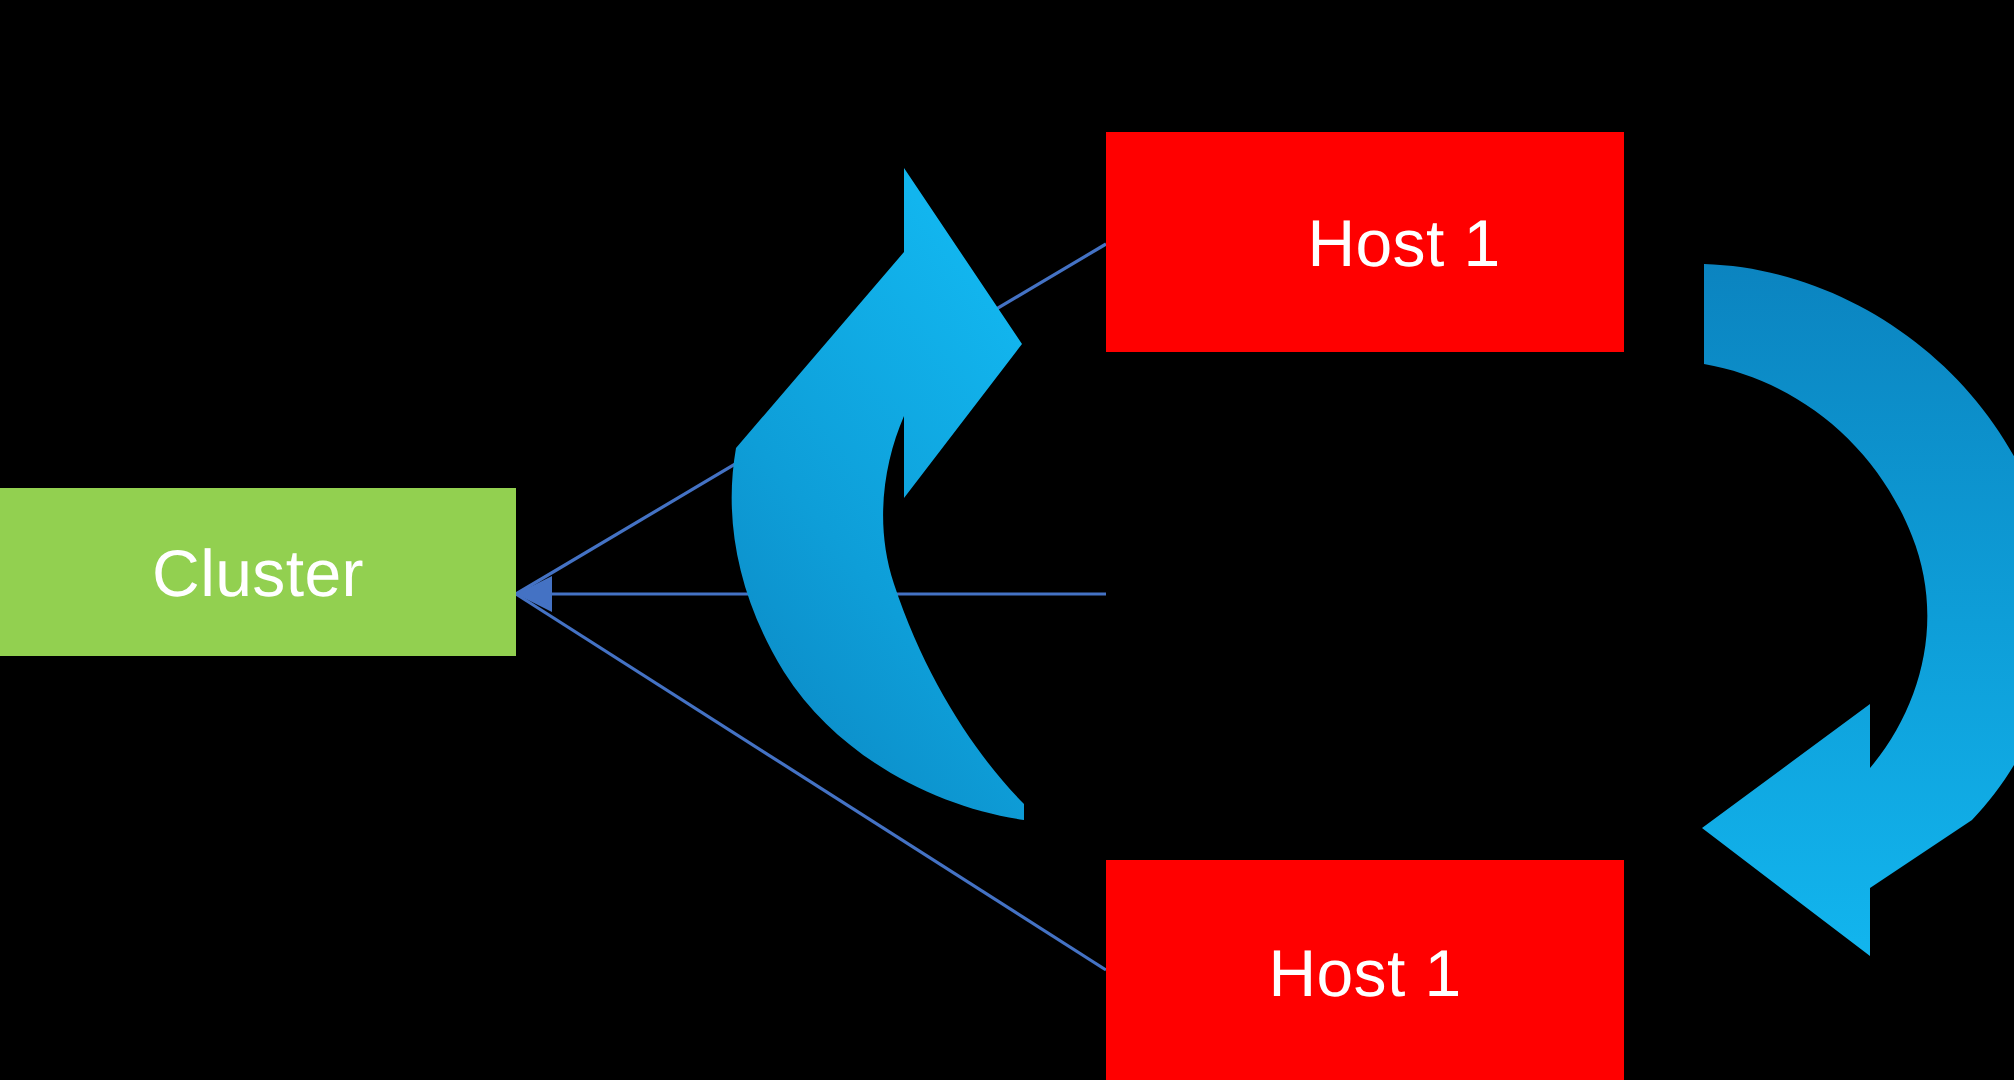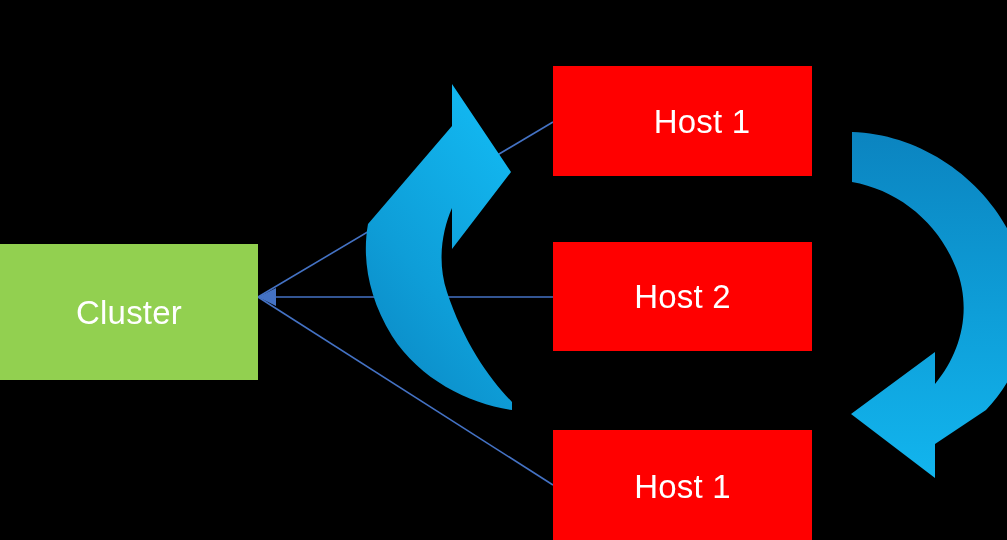--- a/index.html
+++ b/index.html
@@ -28,21 +28,21 @@
     font-size: 33px;
     font-weight: 400;
     letter-spacing: 0.2px;
     line-height: 1;
     user-select: none;
   }
   .node-cluster {
     left: 0px;
     top: 244px;
     width: 258px;
-    height: 136px;
+    height: 84px;
     background: #92d050;
   }
   .node-host1 {
     left: 553px;
     top: 66px;
     width: 259px;
     height: 110px;
     background: #ff0000;
     padding-left: 39px;
   }
@@ -133,21 +133,18 @@
   </svg>
 
   <div class="node node-cluster">
     <span class="node-label">Cluster</span>
   </div>
 
   <div class="node node-host1">
     <span class="node-label">Host 1</span>
   </div>
 
-  <div class="node node-host2">
-    <span class="node-label">Host 2</span>
-  </div>
 
   <div class="node node-host3">
     <span class="node-label">Host 1</span>
   </div>
 
 </div>
 
 </body></html>

